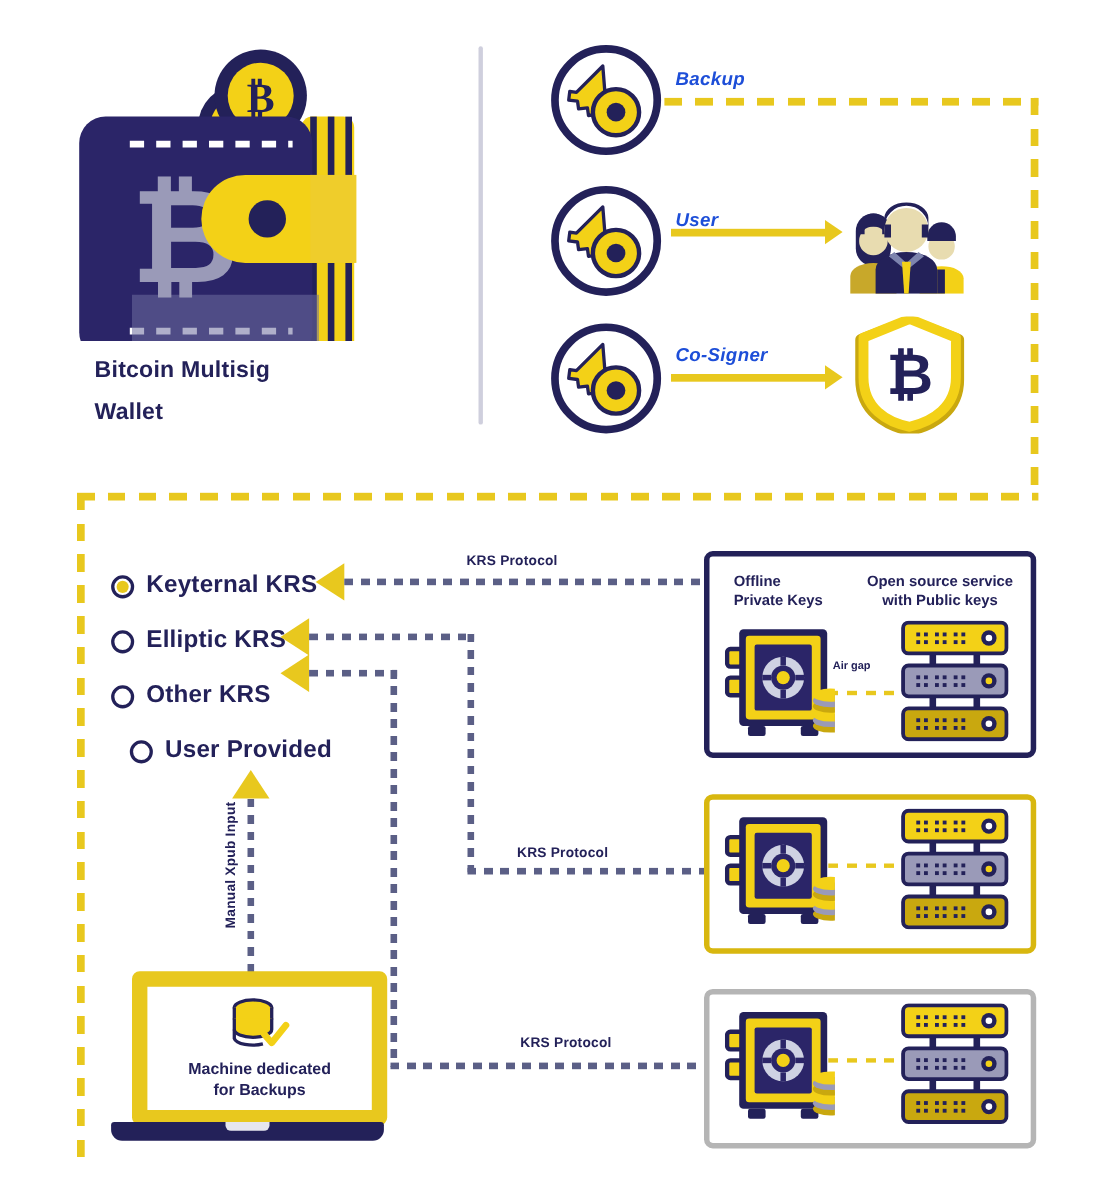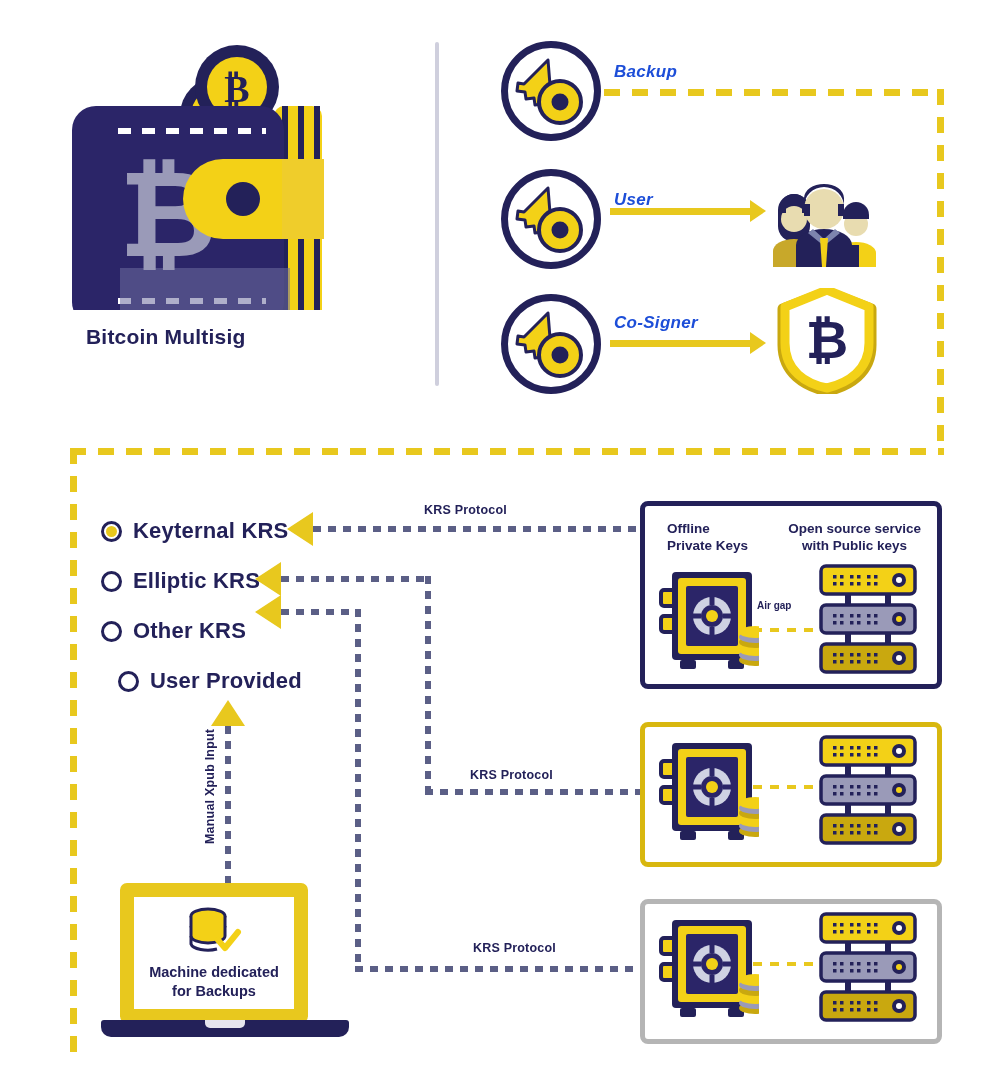--- a/index.html
+++ b/index.html
@@ -29,21 +29,21 @@
   
   .gdash-h{height:6px;background-image:repeating-linear-gradient(to right,#5b5f86 0 8px,transparent 8px 15px);}
   .gdash-v{width:6px;background-image:repeating-linear-gradient(to bottom,#5b5f86 0 8px,transparent 8px 15px);}
   .ydash-thin-h{height:4px;background-image:repeating-linear-gradient(to right,#e8c81e 0 9px,transparent 9px 17px);}
 
   
   .tri-left{width:0;height:0;border-top:17px solid transparent;border-bottom:17px solid transparent;border-right:26px solid #e8c81e;}
   .tri-up{width:0;height:0;border-left:17px solid transparent;border-right:17px solid transparent;border-bottom:26px solid #e8c81e;}
 
   
-  .radio-row{display:flex;align-items:center;gap:11px;}
+  .radio-row{display:flex;align-items:flex-end;gap:11px;}
   .radio-o{width:21px;height:21px;border-radius:50%;border:3px solid #232159;box-sizing:border-box;background:#fff;}
   .radio-o.sel{border-color:#232159;}
   .radio-dot{width:11px;height:11px;border-radius:50%;background:#e8c81e;margin:2px auto 0;}
   .radio-label{font-size:22px;font-weight:700;color:#232159;letter-spacing:.2px;white-space:nowrap;}
 
   .protolabel{font-size:12.5px;font-weight:700;color:#232159;letter-spacing:.2px;white-space:nowrap;}
 
   
   .panel{border-radius:8px;background:#fff;box-sizing:border-box;}
   .panel-hdr{font-size:13.5px;font-weight:700;color:#232159;line-height:17px;}
@@ -87,20 +87,21 @@
 
     <text x="108" y="236" text-anchor="middle" font-family="Liberation Sans, sans-serif" font-size="120" font-weight="700" fill="#9a9ab8">₿</text>
 
     <path d="M163 139 h100 v80 h-100 a40 40 0 0 1 0 -80 z" fill="#f3d117"></path>
     <rect x="222" y="139" width="42" height="80" fill="#efcd2b"></rect>
     <circle cx="183" cy="179" r="17" fill="#232159"></circle>
   </svg>
 
   <div class="abs" id="wallet-title">
     <div>Bitcoin Multisig</div>
+    <div>Wallet</div>
   </div>
 
   <div class="abs" id="vdivider"></div>
 
   <div class="abs keycircle" style="left:501px;top:41px;">
     <svg width="86" height="86" viewBox="0 0 86 86">
       <g transform="translate(4,4)">
         <path d="M36 8 L12 32 l-6 -1 -1 8 8 1 1 7 8 -1 1 7 8 -1 1 7 8 -1z" fill="#f3d117" stroke="#232159" stroke-width="3" stroke-linejoin="round"></path>
         <circle cx="48" cy="50" r="21" fill="#f3d117" stroke="#232159" stroke-width="4"></circle>
         <circle cx="48" cy="50" r="8.5" fill="#232159"></circle>
@@ -503,21 +504,21 @@
             <rect x="48" y="96" width="3.5" height="3.5"></rect>
             <rect x="55" y="89" width="3.5" height="3.5"></rect>
             <rect x="55" y="96" width="3.5" height="3.5"></rect>
           </g>
         <circle cx="80" cy="94" r="7" fill="#232159"></circle>
           <circle cx="80" cy="94" r="3" fill="#ffffff"></circle>
         </g>
     </svg>
   </div>
 
-  <div class="abs laptop-screen" style="left:120px;top:883px;width:188px;height:140px;">
+  <div class="abs laptop-screen" style="left:120px;top:883px;width:232px;height:140px;">
     <svg style="position:absolute;left:50%;top:10px;transform:translateX(-50%);" width="56" height="48" viewBox="0 0 56 48">
       <ellipse cx="22" cy="9" rx="17" ry="7" fill="#f3d117" stroke="#232159" stroke-width="3"></ellipse>
       <path d="M5 9 v10 a17 7 0 0 0 34 0 V9" fill="#f3d117" stroke="#232159" stroke-width="3"></path>
       <path d="M5 19 v10 a17 7 0 0 0 34 0 V19" fill="#f3d117" stroke="#232159" stroke-width="3"></path>
       <path d="M5 29 v8 a17 7 0 0 0 26 5" fill="none" stroke="#232159" stroke-width="3"></path>
       <path d="M32 33 l7 8 l13 -16" fill="none" stroke="#f3d117" stroke-width="6" stroke-linecap="round" stroke-linejoin="round"></path>
     </svg>
     <div class="laptop-text" style="position:absolute;left:0;right:0;top:66px;">
       <div>Machine dedicated</div>
       <div>for Backups</div>

